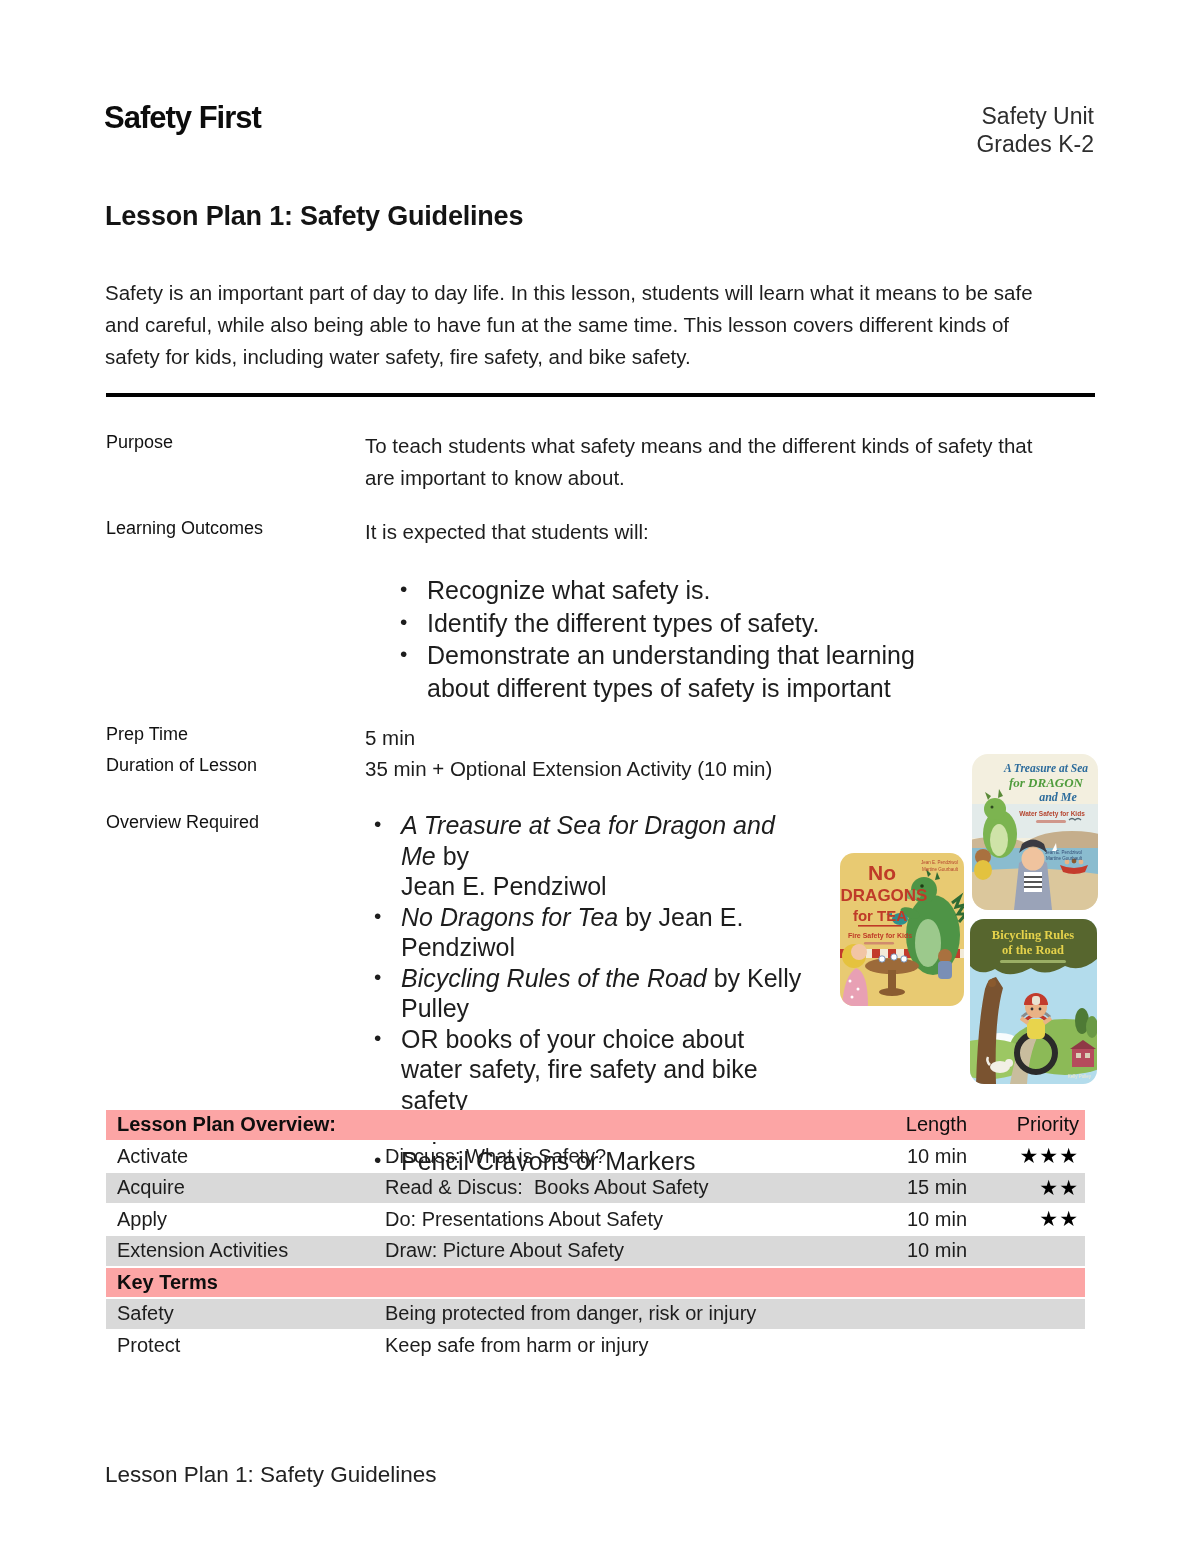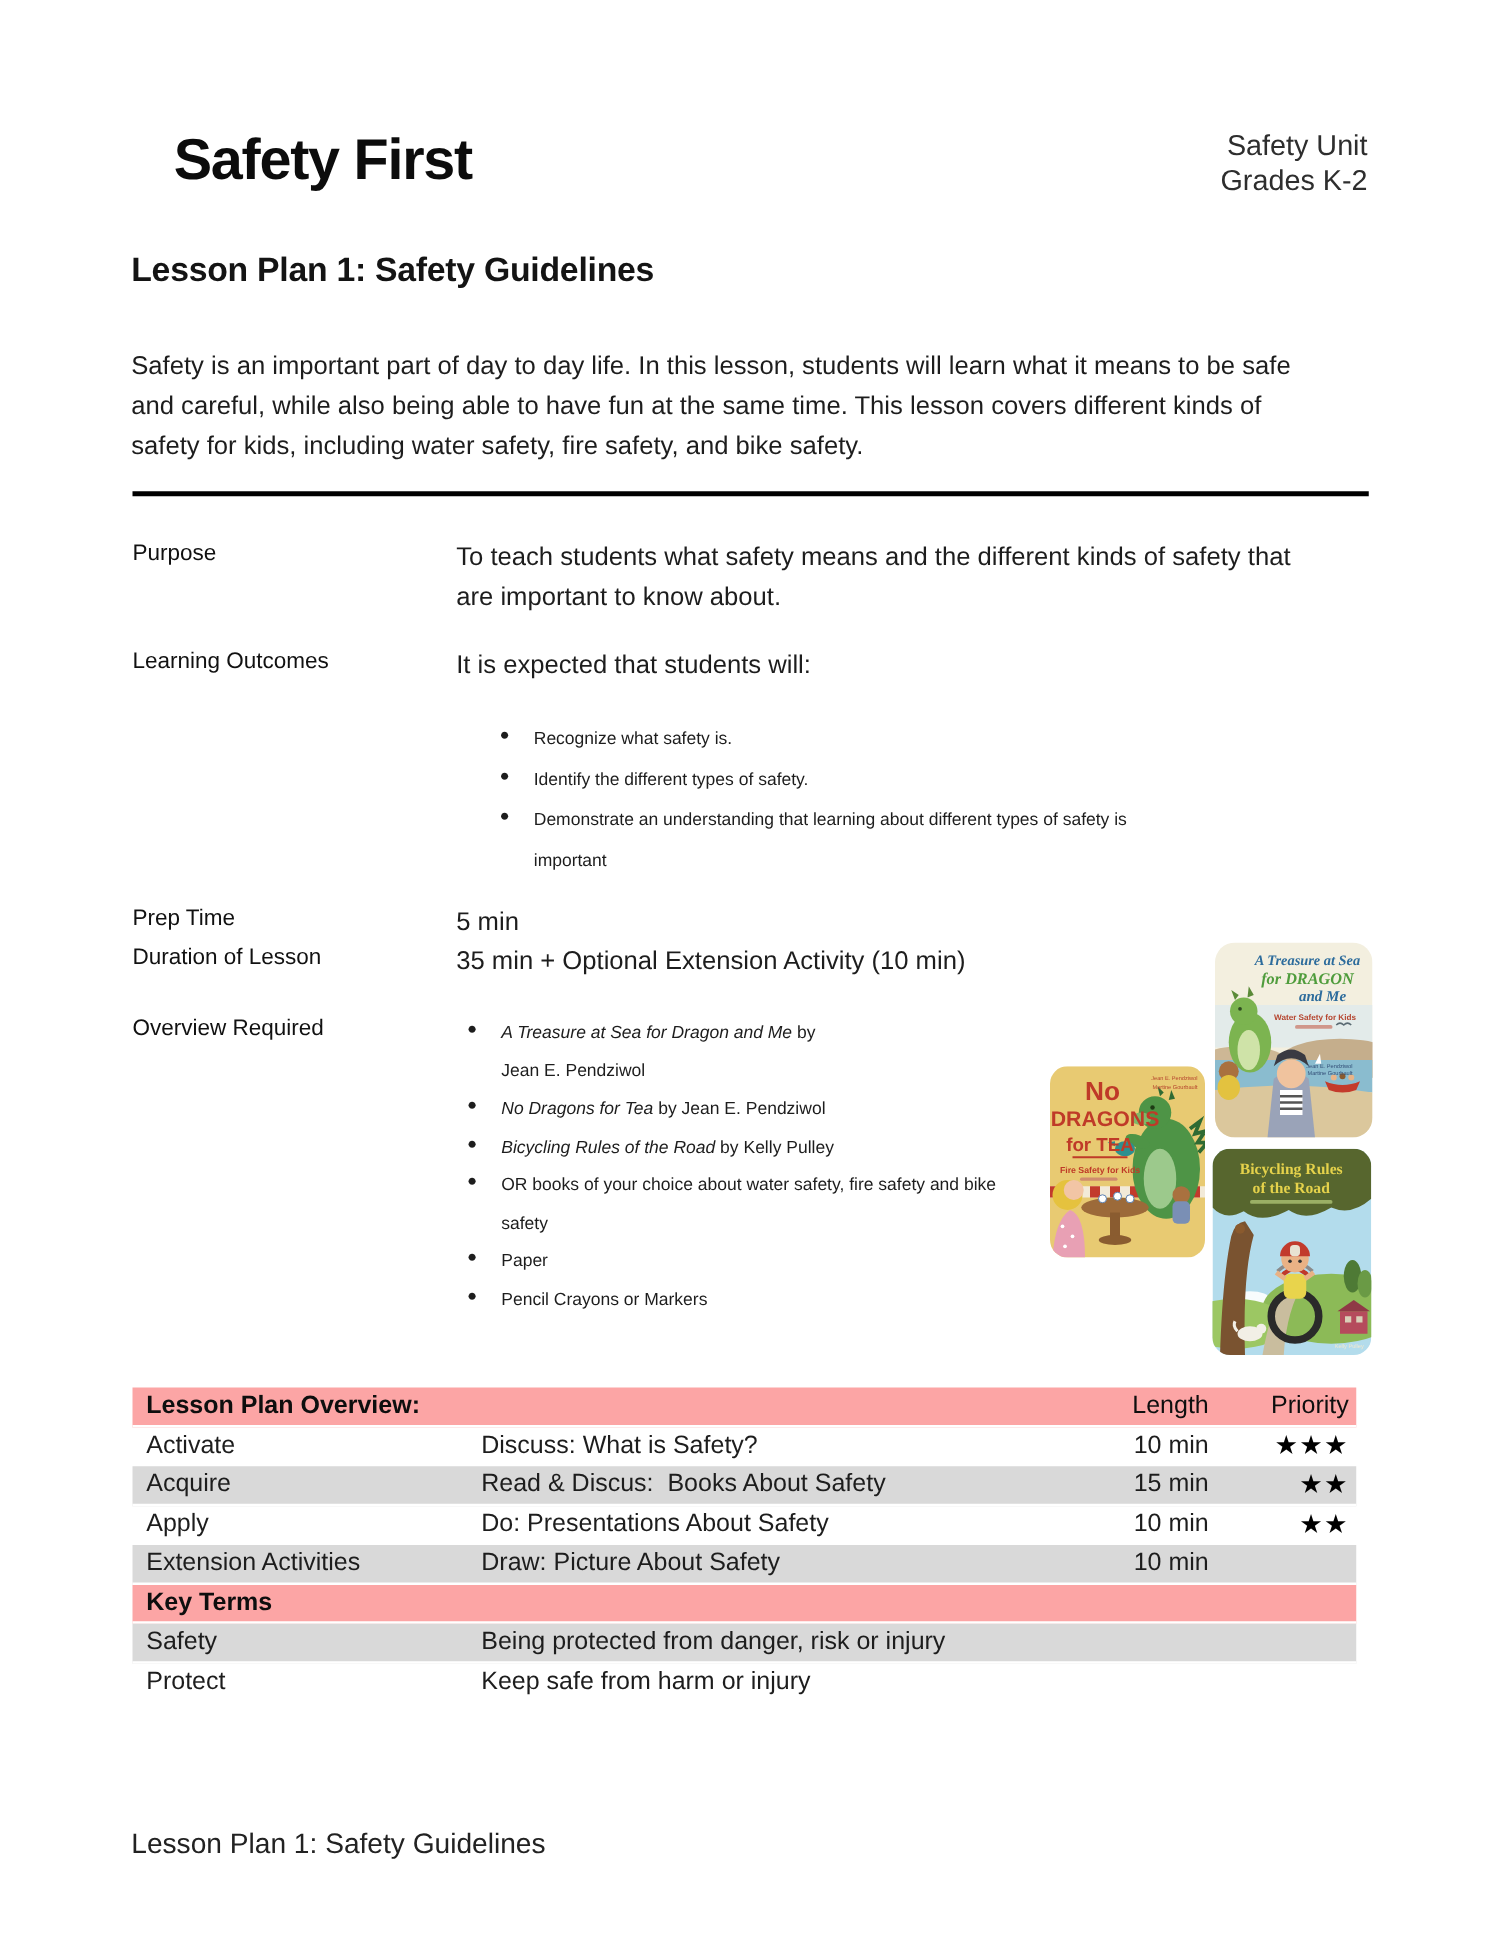--- a/index.html
+++ b/index.html
@@ -2,31 +2,31 @@
 <html><head>
 <meta charset="utf-8">
 <style>
   html,body{margin:0;padding:0;background:#ffffff;}
   .page{
     position:relative;width:1200px;height:1553px;background:#fff;
     font-family:"Liberation Sans",sans-serif;color:#1d1d1d;overflow:hidden;
   }
   .abs{position:absolute;}
   
-  .doc-title{left:104px;top:100px;font-size:46px;font-weight:bold;letter-spacing:-1px;color:#0c0c0c;margin-left:35px;}
+  .doc-title{left:104px;top:100px;font-size:31px;font-weight:bold;letter-spacing:-1px;color:#0c0c0c;}
   .unit-block{right:106px;top:102px;text-align:right;font-size:23px;line-height:28px;color:#2e2e2e;}
   .lesson-heading{left:105px;top:201px;font-size:27px;font-weight:bold;color:#141414;letter-spacing:-0.2px;}
   
   .intro{left:105px;top:277px;width:950px;font-size:20.5px;line-height:32px;}
   .rule{left:106px;top:393px;width:989px;height:4px;background:#000;}
   
   .lbl{font-size:18px;font-weight:normal;color:#111;}
   .val{font-size:20.5px;line-height:32px;}
   .bullets{margin:0;padding:0;list-style:none;}
-  .bullets li{position:relative;padding-left:29px;font-size:14px;}
+  .bullets li{position:relative;padding-left:29px;font-size:25px;}
   .bullets li::before{content:"\2022";position:absolute;left:2px;top:-1px;font-size:21px;}
   .outcome-list li{line-height:32.5px;}
   .materials-list li{line-height:30.5px;}
   .it{font-style:italic;}
   .blockline{display:block;}
   
   .ovtable{left:106px;top:1110px;width:979px;font-size:20px;}
   .trow{display:flex;align-items:center;height:29.5px;border-bottom:2px solid #fff;}
   .trow.gray{background:#d9d9d9;}
   .trow.dark{background:#fca5a5;}

